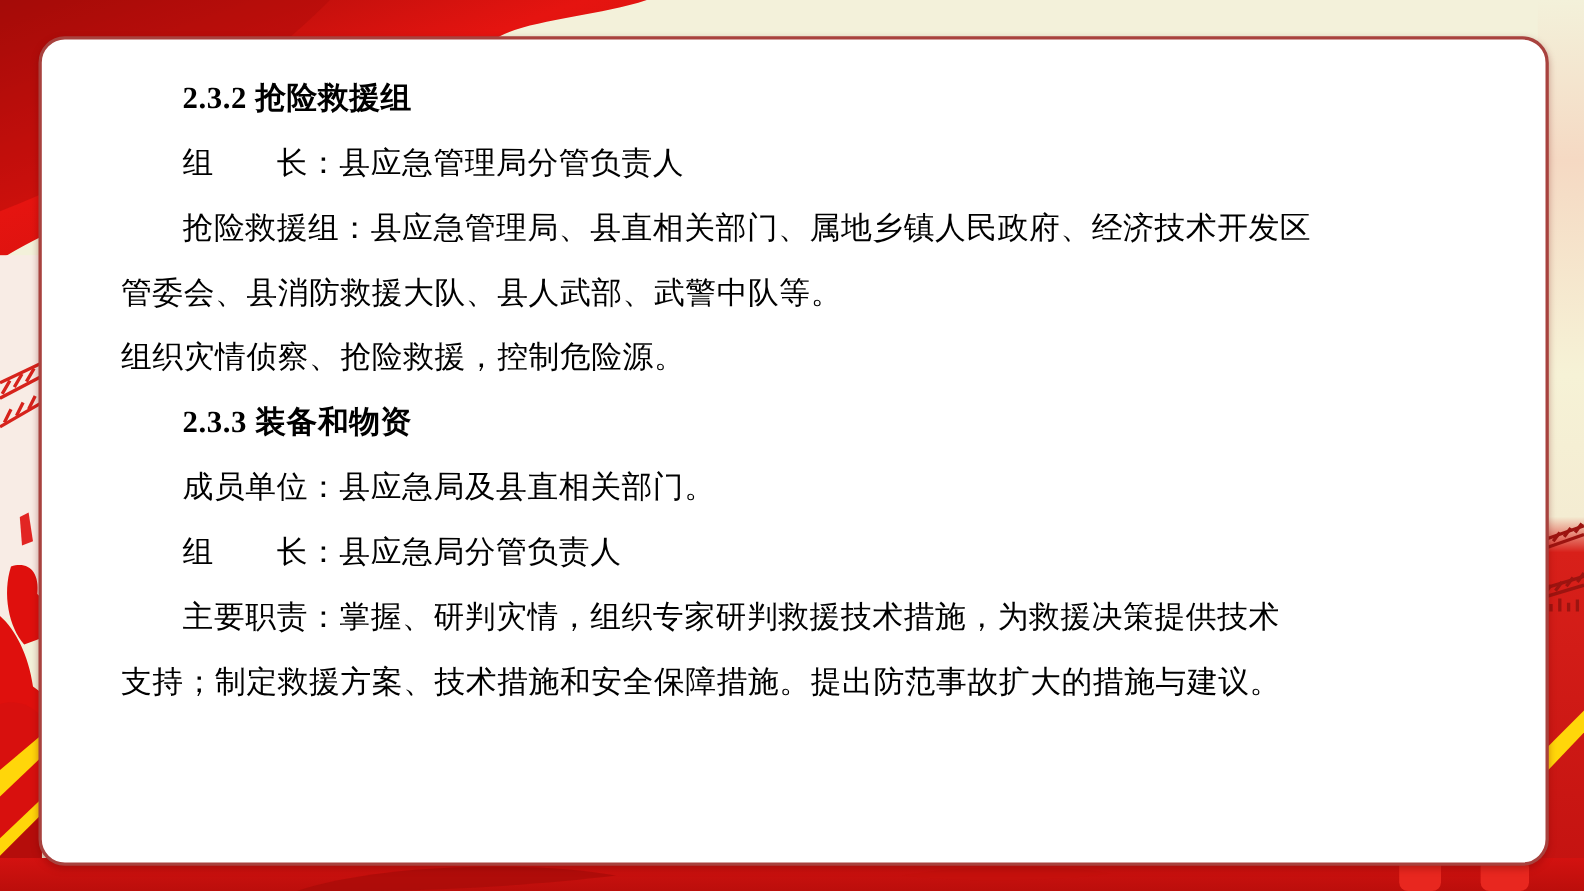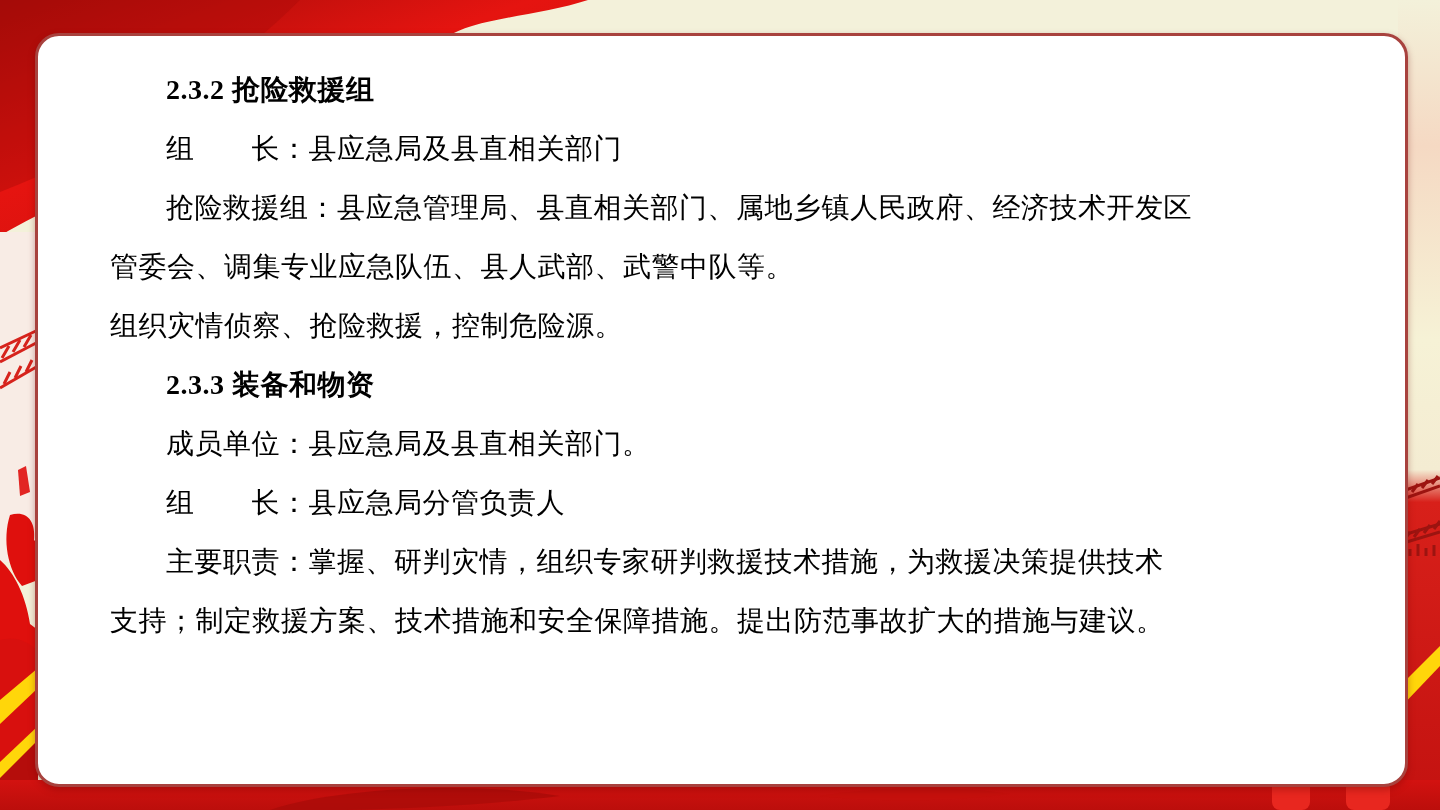--- a/index.html
+++ b/index.html
@@ -135,24 +135,24 @@
       <rect x="1272" y="778" width="38" height="32" rx="8"></rect>
       <rect x="1346" y="780" width="44" height="30" rx="8"></rect>
     </g>
   </svg>
 
   <div class="card">
     <div class="text-block">
 
       <div class="line heading indent">2.3.2 抢险救援组</div>
 
-      <div class="line indent">组　　长：县应急局及县直相关部门</div>
+      <div class="line indent">组　　长：县应急管理局分管负责人</div>
 
       <div class="line indent">抢险救援组：县应急管理局、县直相关部门、属地乡镇人民政府、经济技术开发区</div>
-      <div class="line">管委会、调集专业应急队伍、县人武部、武警中队等。</div>
+      <div class="line">管委会、县消防救援大队、县人武部、武警中队等。</div>
 
       <div class="line">组织灾情侦察、抢险救援，控制危险源。</div>
 
       <div class="line heading indent">2.3.3 装备和物资</div>
 
       <div class="line indent">成员单位：县应急局及县直相关部门。</div>
 
       <div class="line indent">组　　长：县应急局分管负责人</div>
 
       <div class="line indent">主要职责：掌握、研判灾情，组织专家研判救援技术措施，为救援决策提供技术</div>

